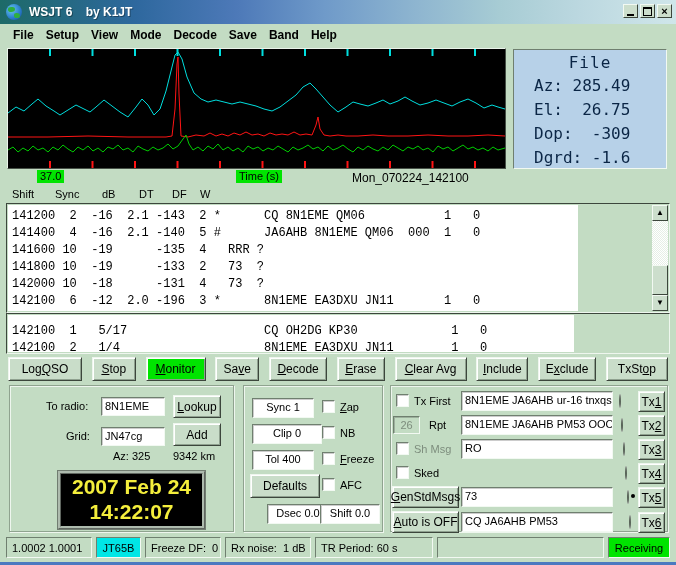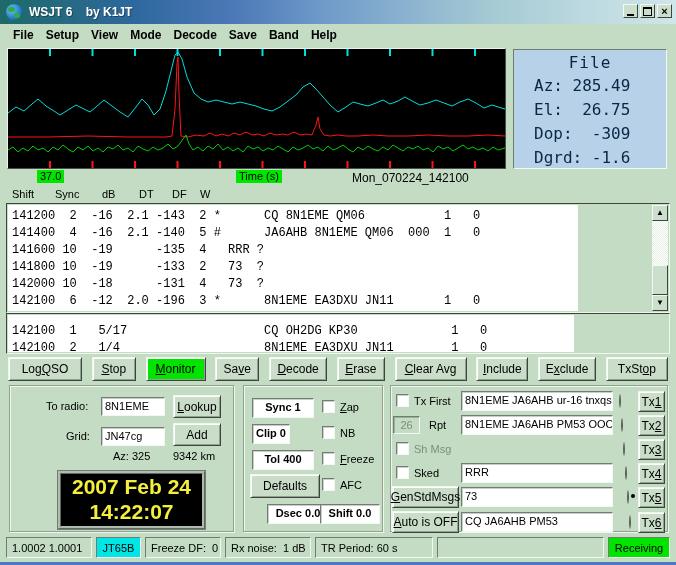--- a/index.html
+++ b/index.html
@@ -69,21 +69,21 @@
   
   .groupbox{position:absolute;top:385px;height:147px;border:1px solid #8fa38f;
     box-shadow:inset 1px 1px 0 #eef6ee,1px 1px 0 #eef6ee;box-sizing:border-box;}
   #station-box{left:9px;width:225px;}
   #controls-box{left:243px;width:140px;}
   #tx-box{left:390px;width:278px;}
   .abs{position:absolute;}
   .field{background:#fff;border:1px solid;border-color:#6f7f6f #f2f9f2 #f2f9f2 #6f7f6f;
     box-shadow:inset 1px 1px 0 rgba(0,0,0,.2);box-sizing:border-box;font-size:11px;
     padding:2px 0 0 3px;white-space:nowrap;overflow:hidden;}
-  .field.center{text-align:center;padding-left:0;font-weight:bold;}
+  .field.center{text-align:center;padding-left:0;}
   .cb{width:13px;height:13px;background:#fff;border:1px solid;border-color:#6f7f6f #f2f9f2 #f2f9f2 #6f7f6f;
     box-shadow:inset 1px 1px 0 rgba(0,0,0,.2);box-sizing:border-box;display:inline-block;}
   .radio{width:12px;height:12px;border-radius:50%;background:#fff;border:1px solid #5a665a;
     box-shadow:inset 1px 1px 0 #9aa89a;box-sizing:border-box;position:relative;}
   .radio.selected:after{content:"";position:absolute;left:3px;top:3px;width:4px;height:4px;border-radius:50%;background:#000;}
   .dim{color:#7d8d7d;}
   #rpt-box{background:#c3dcc3;color:#7d8d7d;text-align:center;padding-left:0;}
   #clock{background:#000;border:3px ridge #aebbae;box-shadow:0 0 0 1px #717d71;
     color:#f4ee3c;text-align:center;font-weight:bold;font-size:21px;box-sizing:border-box;}
   #clock div{line-height:25px;}
@@ -229,21 +229,21 @@
     <span class="abs" style="left:103px;top:64px">Az: 325</span>
     <span class="abs" style="left:163px;top:64px">9342 km</span>
     <div class="abs" id="clock" style="left:48px;top:85px;width:147px;height:58px">
       <div>2007 Feb 24</div>
       <div>14:22:07</div>
     </div>
   </div>
 
   <div class="groupbox" id="controls-box">
     <div class="field center abs" style="left:8px;top:12px;width:62px;height:20px">Sync  1</div>
-    <div class="field center abs" style="left:8px;top:38px;width:38px;height:20px">Clip  0</div>
+    <div class="field center abs" style="left:8px;top:38px;width:70px;height:20px">Clip  0</div>
     <div class="field center abs" style="left:8px;top:64px;width:62px;height:20px">Tol  400</div>
     <div class="btn abs" style="left:6px;top:88px;width:70px;height:24px">Defaults</div>
     <div class="field center abs" style="left:23px;top:118px;width:62px;height:20px">Dsec 0.0</div>
     <div class="field center abs" style="left:76px;top:118px;width:60px;height:20px">Shift 0.0</div>
     <span class="cb abs" style="left:78px;top:14px"></span>
     <span class="abs" style="left:96px;top:15px"><u>Z</u>ap</span>
     <span class="cb abs" style="left:78px;top:40px"></span>
     <span class="abs" style="left:96px;top:41px">NB</span>
     <span class="cb abs" style="left:78px;top:66px"></span>
     <span class="abs" style="left:96px;top:67px"><u>F</u>reeze</span>
@@ -258,21 +258,21 @@
     <span class="abs" style="left:38px;top:33px">Rpt</span>
     <span class="cb abs" style="left:5px;top:56px"></span>
     <span class="abs dim" style="left:23px;top:57px">Sh Msg</span>
     <span class="cb abs" style="left:5px;top:80px"></span>
     <span class="abs" style="left:23px;top:81px">Sked</span>
     <div class="btn abs" style="left:1px;top:100px;width:67px;height:22px"><u>G</u>enStdMsgs</div>
     <div class="btn abs" style="left:1px;top:125px;width:67px;height:22px"><u>A</u>uto is OFF</div>
 
     <div class="field abs" style="left:70px;top:5px;width:152px;height:20px">8N1EME JA6AHB ur-16 tnxqso</div>
     <div class="field abs" style="left:70px;top:29px;width:152px;height:20px">8N1EME JA6AHB PM53 OOO</div>
-    <div class="field abs" style="left:70px;top:77px;width:152px;height:20px">RRR</div>
+    <div class="field abs" style="left:70px;top:53px;width:152px;height:20px">RO</div>
     <div class="field abs" style="left:70px;top:101px;width:152px;height:20px">73</div>
     <div class="field abs" style="left:70px;top:126px;width:152px;height:20px">CQ JA6AHB PM53</div>
 
     <span class="radio abs" style="left:228px;top:9px"></span>
     <span class="radio abs" style="left:228px;top:33px"></span>
     <span class="radio abs" style="left:228px;top:57px"></span>
     <span class="radio abs" style="left:228px;top:81px"></span>
     <span class="radio abs selected" style="left:228px;top:105px"></span>
     <span class="radio abs" style="left:228px;top:130px"></span>
 

